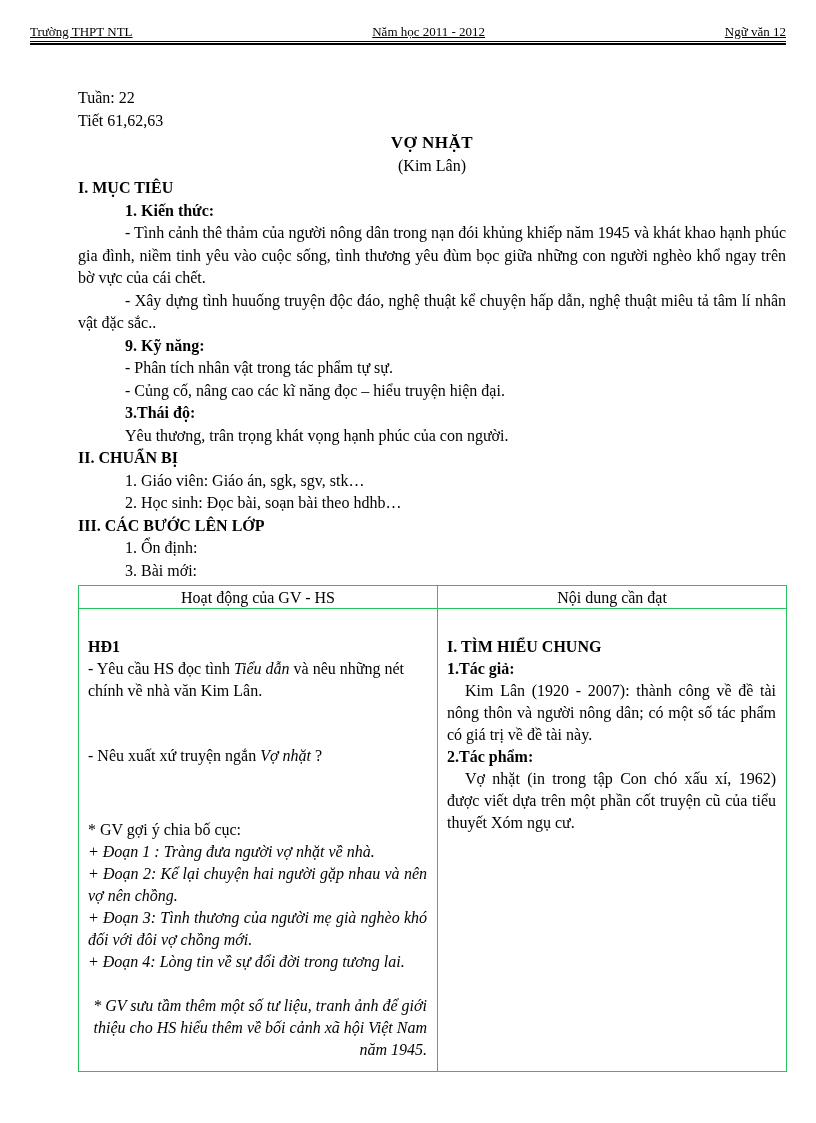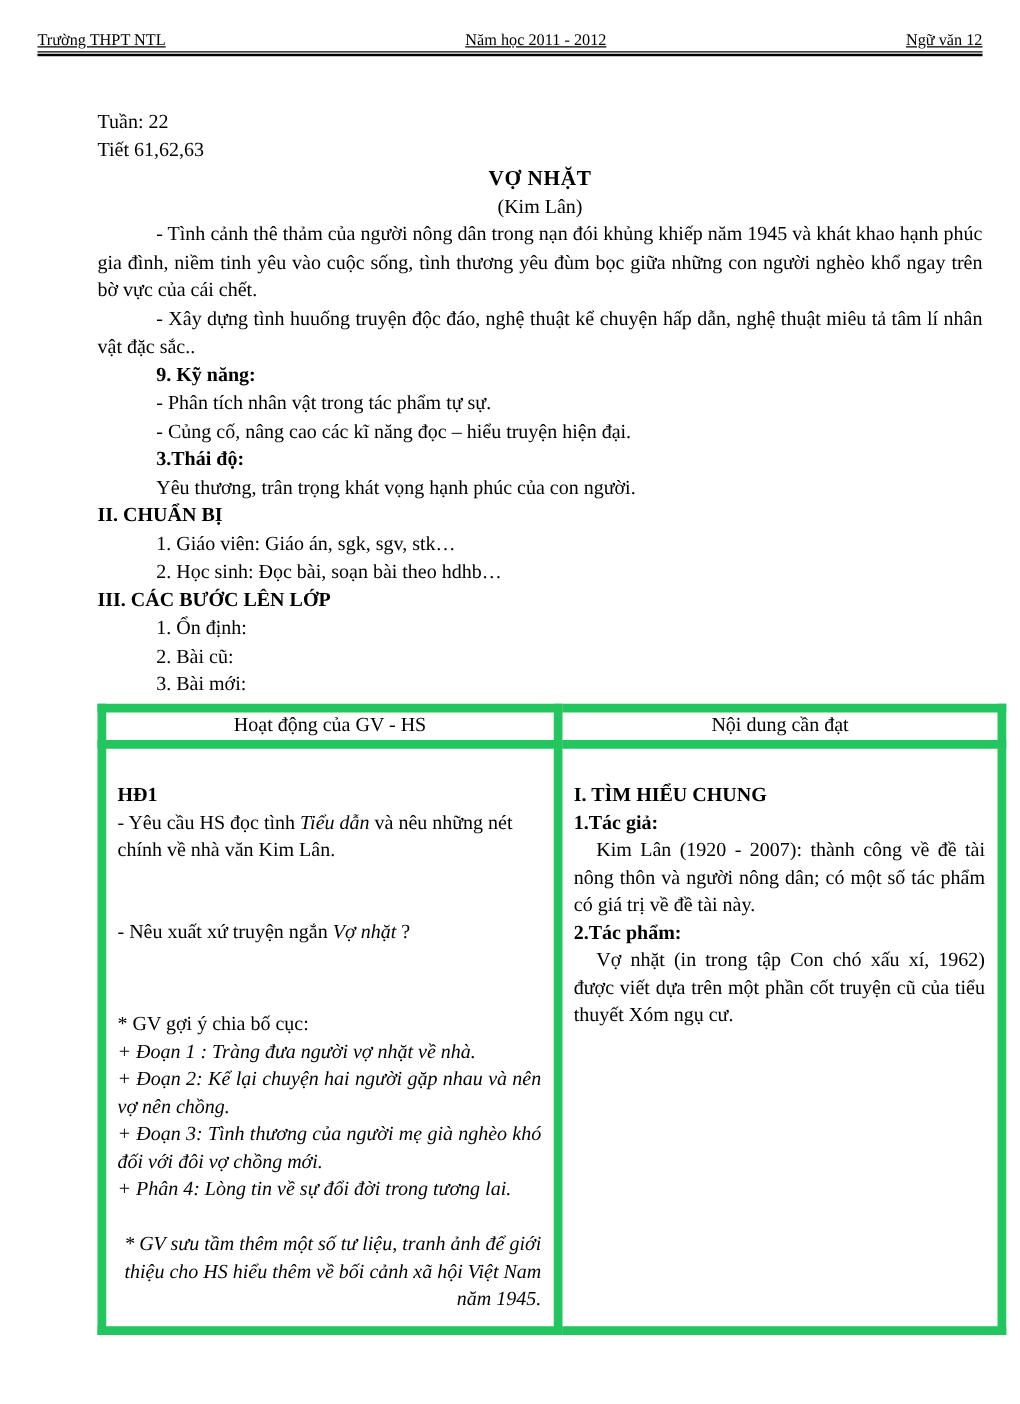--- a/index.html
+++ b/index.html
@@ -29,21 +29,21 @@
   .b { font-weight: bold; }
   .ind { padding-left: 47px; }
   .just { margin: 0; text-align: justify; text-indent: 47px; }
   .doc-title { margin: 0; text-align: center; font-weight: bold; font-size: 17px; letter-spacing: 0.5px; }
   .doc-subtitle { margin: 0; text-align: center; }
   
   table.lesson {
     width: 708px; margin-top: 3px;
     border-collapse: collapse; table-layout: fixed;
   }
-  table.lesson th, table.lesson td { border: 7px solid #22c55e; }
+  table.lesson th, table.lesson td { border: 1px solid #22c55e; }
   table.lesson th {
     font-weight: normal; font-size: 16px; text-align: center;
     height: 22px; padding: 0; line-height: 21px;
   }
   th.col-left, td.col-left { width: 358px; }
   th.col-right, td.col-right { width: 348px; }
   table.lesson td { vertical-align: top; padding: 27px 10px 10px 9px; line-height: 22px; }
   table.lesson td p { margin: 0; }
   .gap-a { margin-top: 43px !important; }
   .gap-b { margin-top: 52px !important; }
@@ -77,54 +77,55 @@
     </div>
     <div class="thick"></div>
   </div>
 
   <div class="content">
     <p class="line">Tuần: 22</p>
     <p class="line">Tiết 61,62,63</p>
     <p class="doc-title">VỢ NHẶT</p>
     <p class="doc-subtitle">(Kim Lân)</p>
 
+    <p class="line b">I. MỤC TIÊU</p>
+    <p class="line b ind">1. Kiến thức:</p>
     <p class="just">- Tình cảnh thê thảm của người nông dân trong nạn đói khủng khiếp năm 1945 và khát khao hạnh phúc gia đình, niềm tinh yêu vào cuộc sống, tình thương yêu đùm bọc giữa những con người nghèo khổ ngay trên bờ vực của cái chết.</p>
     <p class="just">- Xây dựng tình huuống truyện độc đáo, nghệ thuật kể chuyện hấp dẫn, nghệ thuật miêu tả tâm lí nhân vật đặc sắc..</p>
     <p class="line b ind">9. Kỹ năng:</p>
     <p class="line ind">- Phân tích nhân vật trong tác phẩm tự sự.</p>
     <p class="line ind">- Củng cố, nâng cao các kĩ năng đọc – hiểu truyện hiện đại.</p>
     <p class="line b ind">3.Thái độ:</p>
     <p class="line ind">Yêu thương, trân trọng khát vọng hạnh phúc của con người.</p>
 
     <p class="line b">II. CHUẨN BỊ</p>
     <p class="line ind">1. Giáo viên: Giáo án, sgk, sgv, stk…</p>
     <p class="line ind">2. Học sinh: Đọc bài, soạn bài theo hdhb…</p>
 
     <p class="line b">III. CÁC BƯỚC LÊN LỚP</p>
     <p class="line ind">1. Ổn định:</p>
-    <p class="line ind">2. Bài cũ:</p>
     <p class="line ind">3. Bài mới:</p>
 
     <table class="lesson">
       <tbody>
           <tr>
         <th class="col-left">Hoạt động của GV - HS</th>
         <th class="col-right">Nội dung cần đạt</th>
       </tr>
       <tr>
         <td class="col-left">
           <p class="b">HĐ1</p>
           <p class="just-none"><span>- Yêu cầu HS đọc tình </span><span class="it">Tiểu dẫn</span><span> và nêu những nét chính về nhà văn Kim Lân.</span></p>
           <p class="gap-a"><span>- Nêu xuất xứ truyện ngắn </span><span class="it">Vợ nhặt</span><span> ?</span></p>
           <p class="gap-b">* GV gợi ý chia bố cục:</p>
           <div class="outline">
             <p>+ Đoạn 1 : Tràng đưa người vợ nhặt về nhà.</p>
             <p>+ Đoạn 2: Kể lại chuyện hai người gặp nhau và nên vợ nên chồng.</p>
             <p>+ Đoạn 3: Tình thương của người mẹ già nghèo khó đối với đôi vợ chồng mới.</p>
-            <p>+ Phân 4: Lòng tin về sự đổi đời trong tương lai.</p>
+            <p>+ Đoạn 4: Lòng tin về sự đổi đời trong tương lai.</p>
           </div>
           <p class="it gap-c">* GV sưu tầm thêm một số tư liệu, tranh ảnh để giới thiệu cho HS hiểu thêm về bối cảnh xã hội Việt Nam năm 1945.</p>
         </td>
         <td class="col-right">
           <p class="b">I. TÌM HIỂU CHUNG</p>
           <p class="b">1.Tác giả:</p>
           <p class="just-sm">Kim Lân (1920 - 2007): thành công về đề tài nông thôn và người nông dân; có một số tác phẩm có giá trị về đề tài này.</p>
           <p class="b">2.Tác phẩm:</p>
           <p class="just-sm">Vợ nhặt (in trong tập Con chó xấu xí, 1962) được viết dựa trên một phần cốt truyện cũ của tiểu thuyết Xóm ngụ cư.</p>
         </td>

